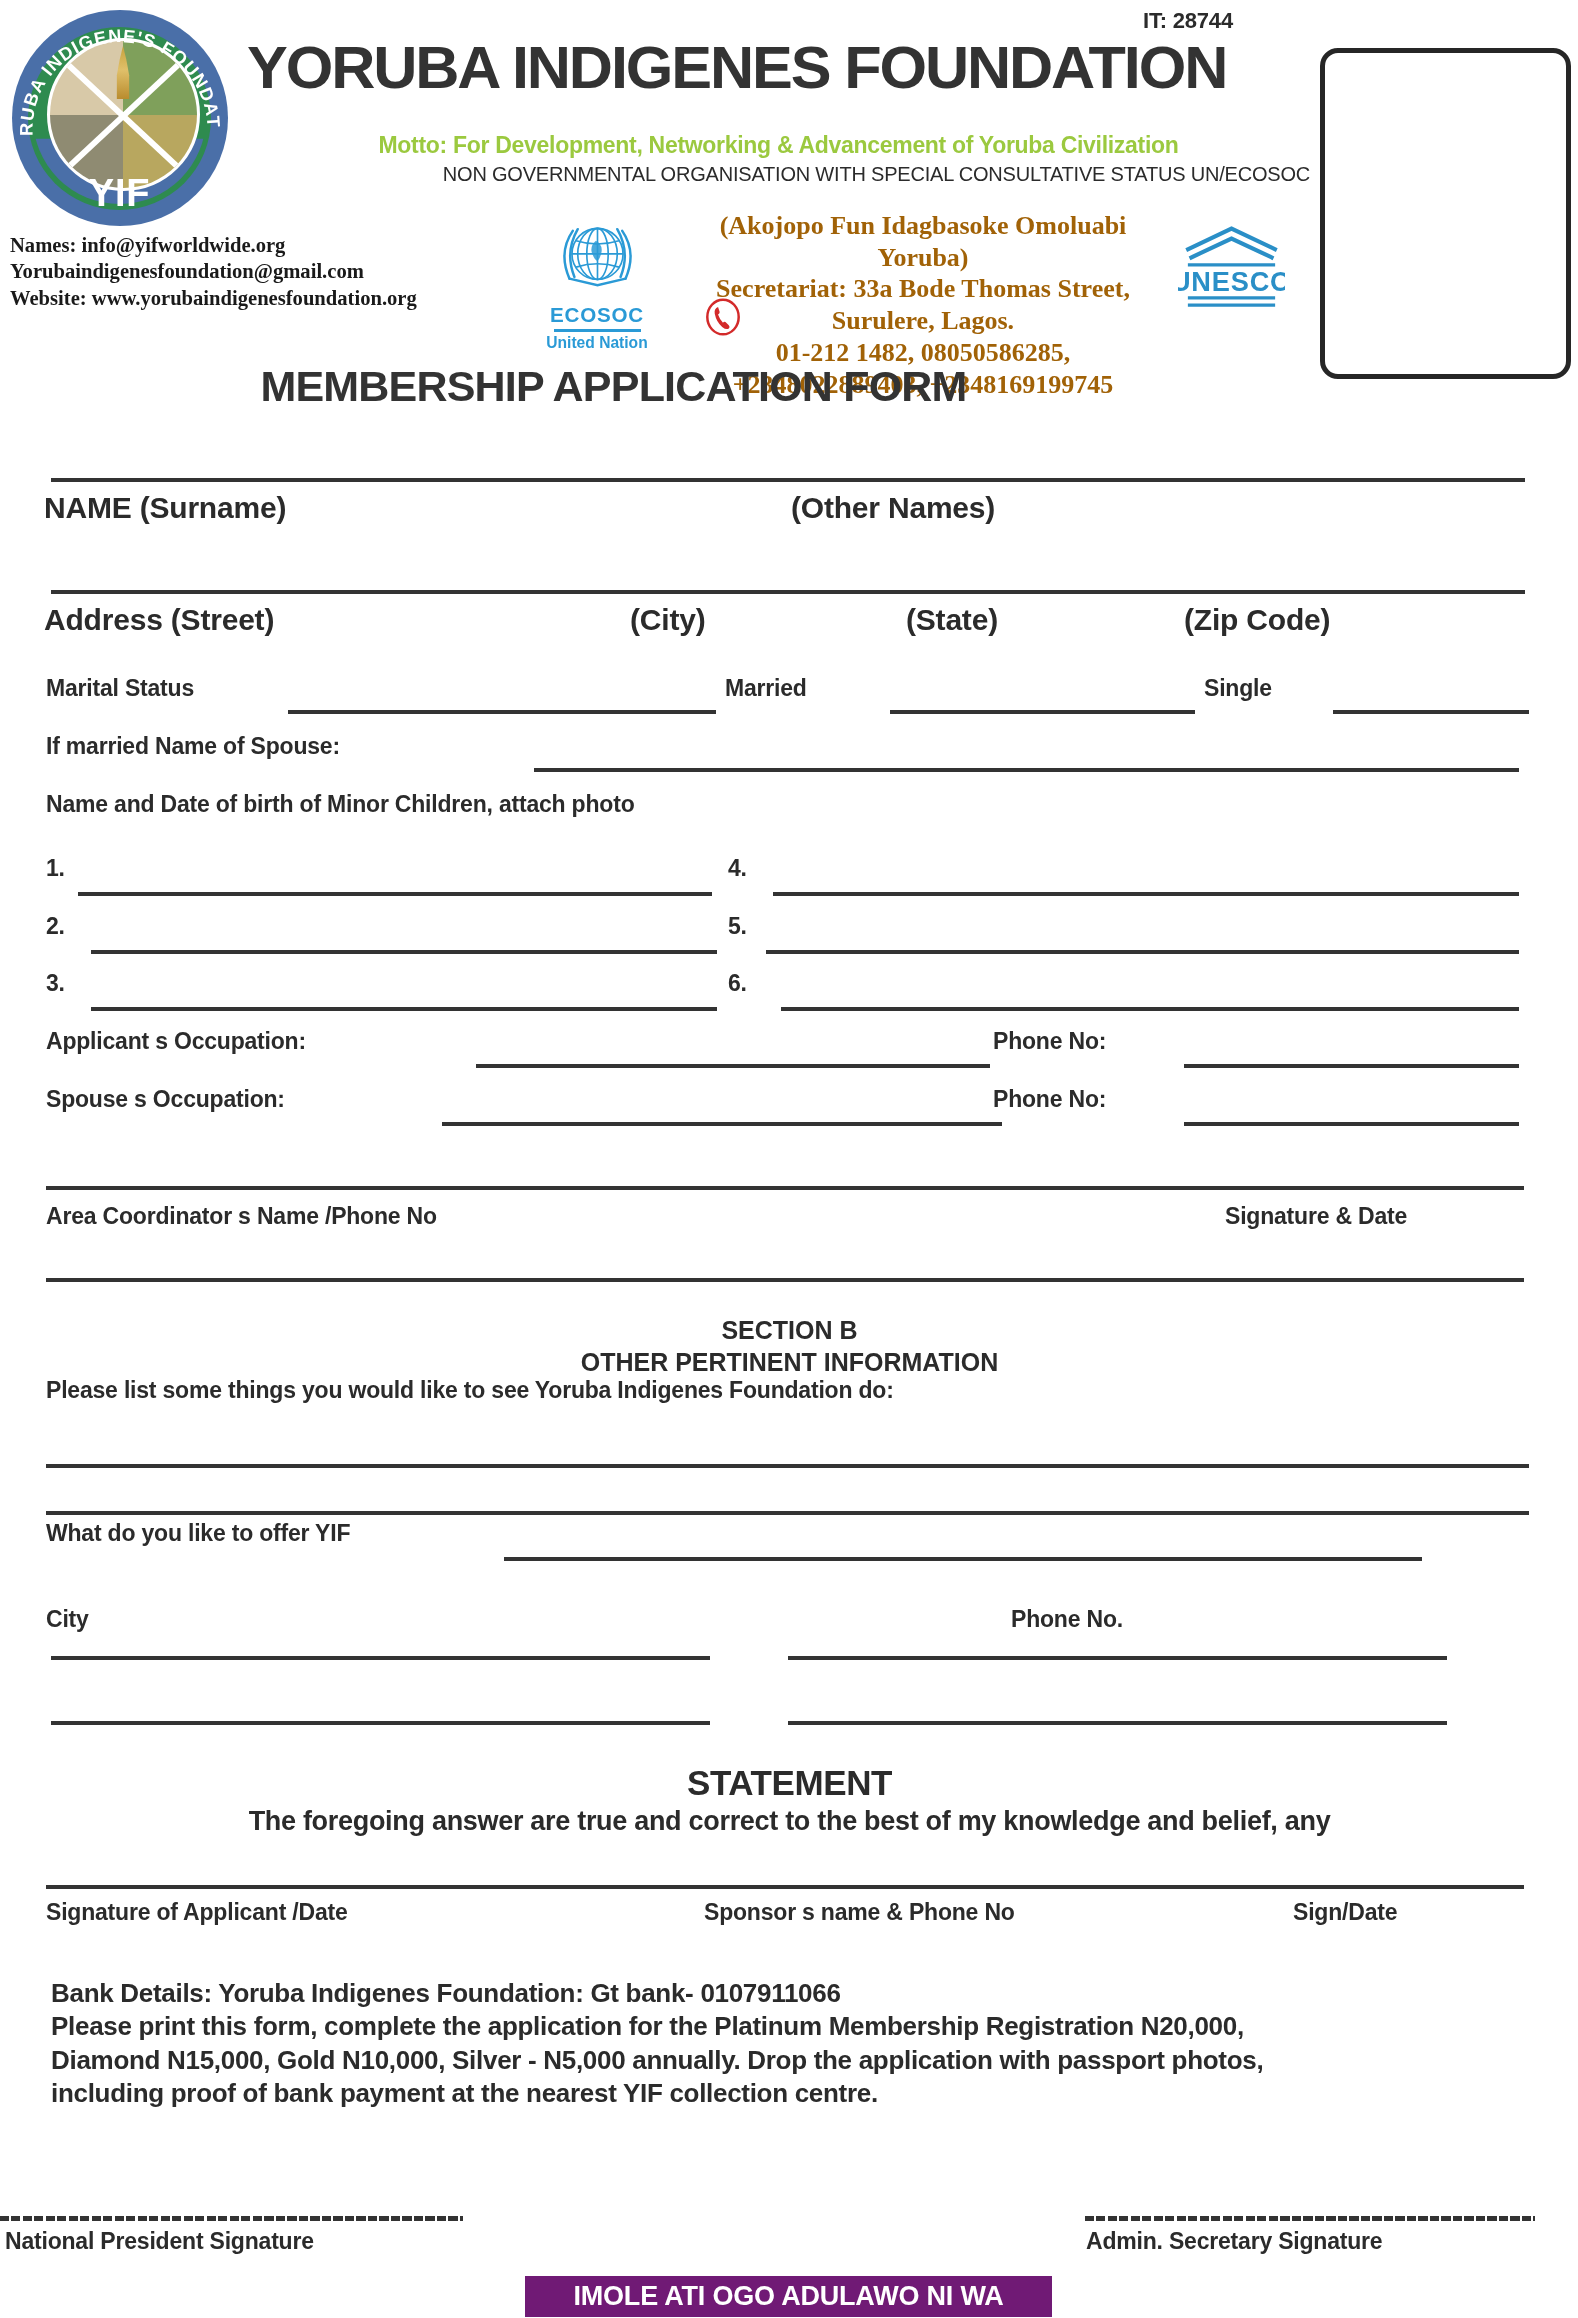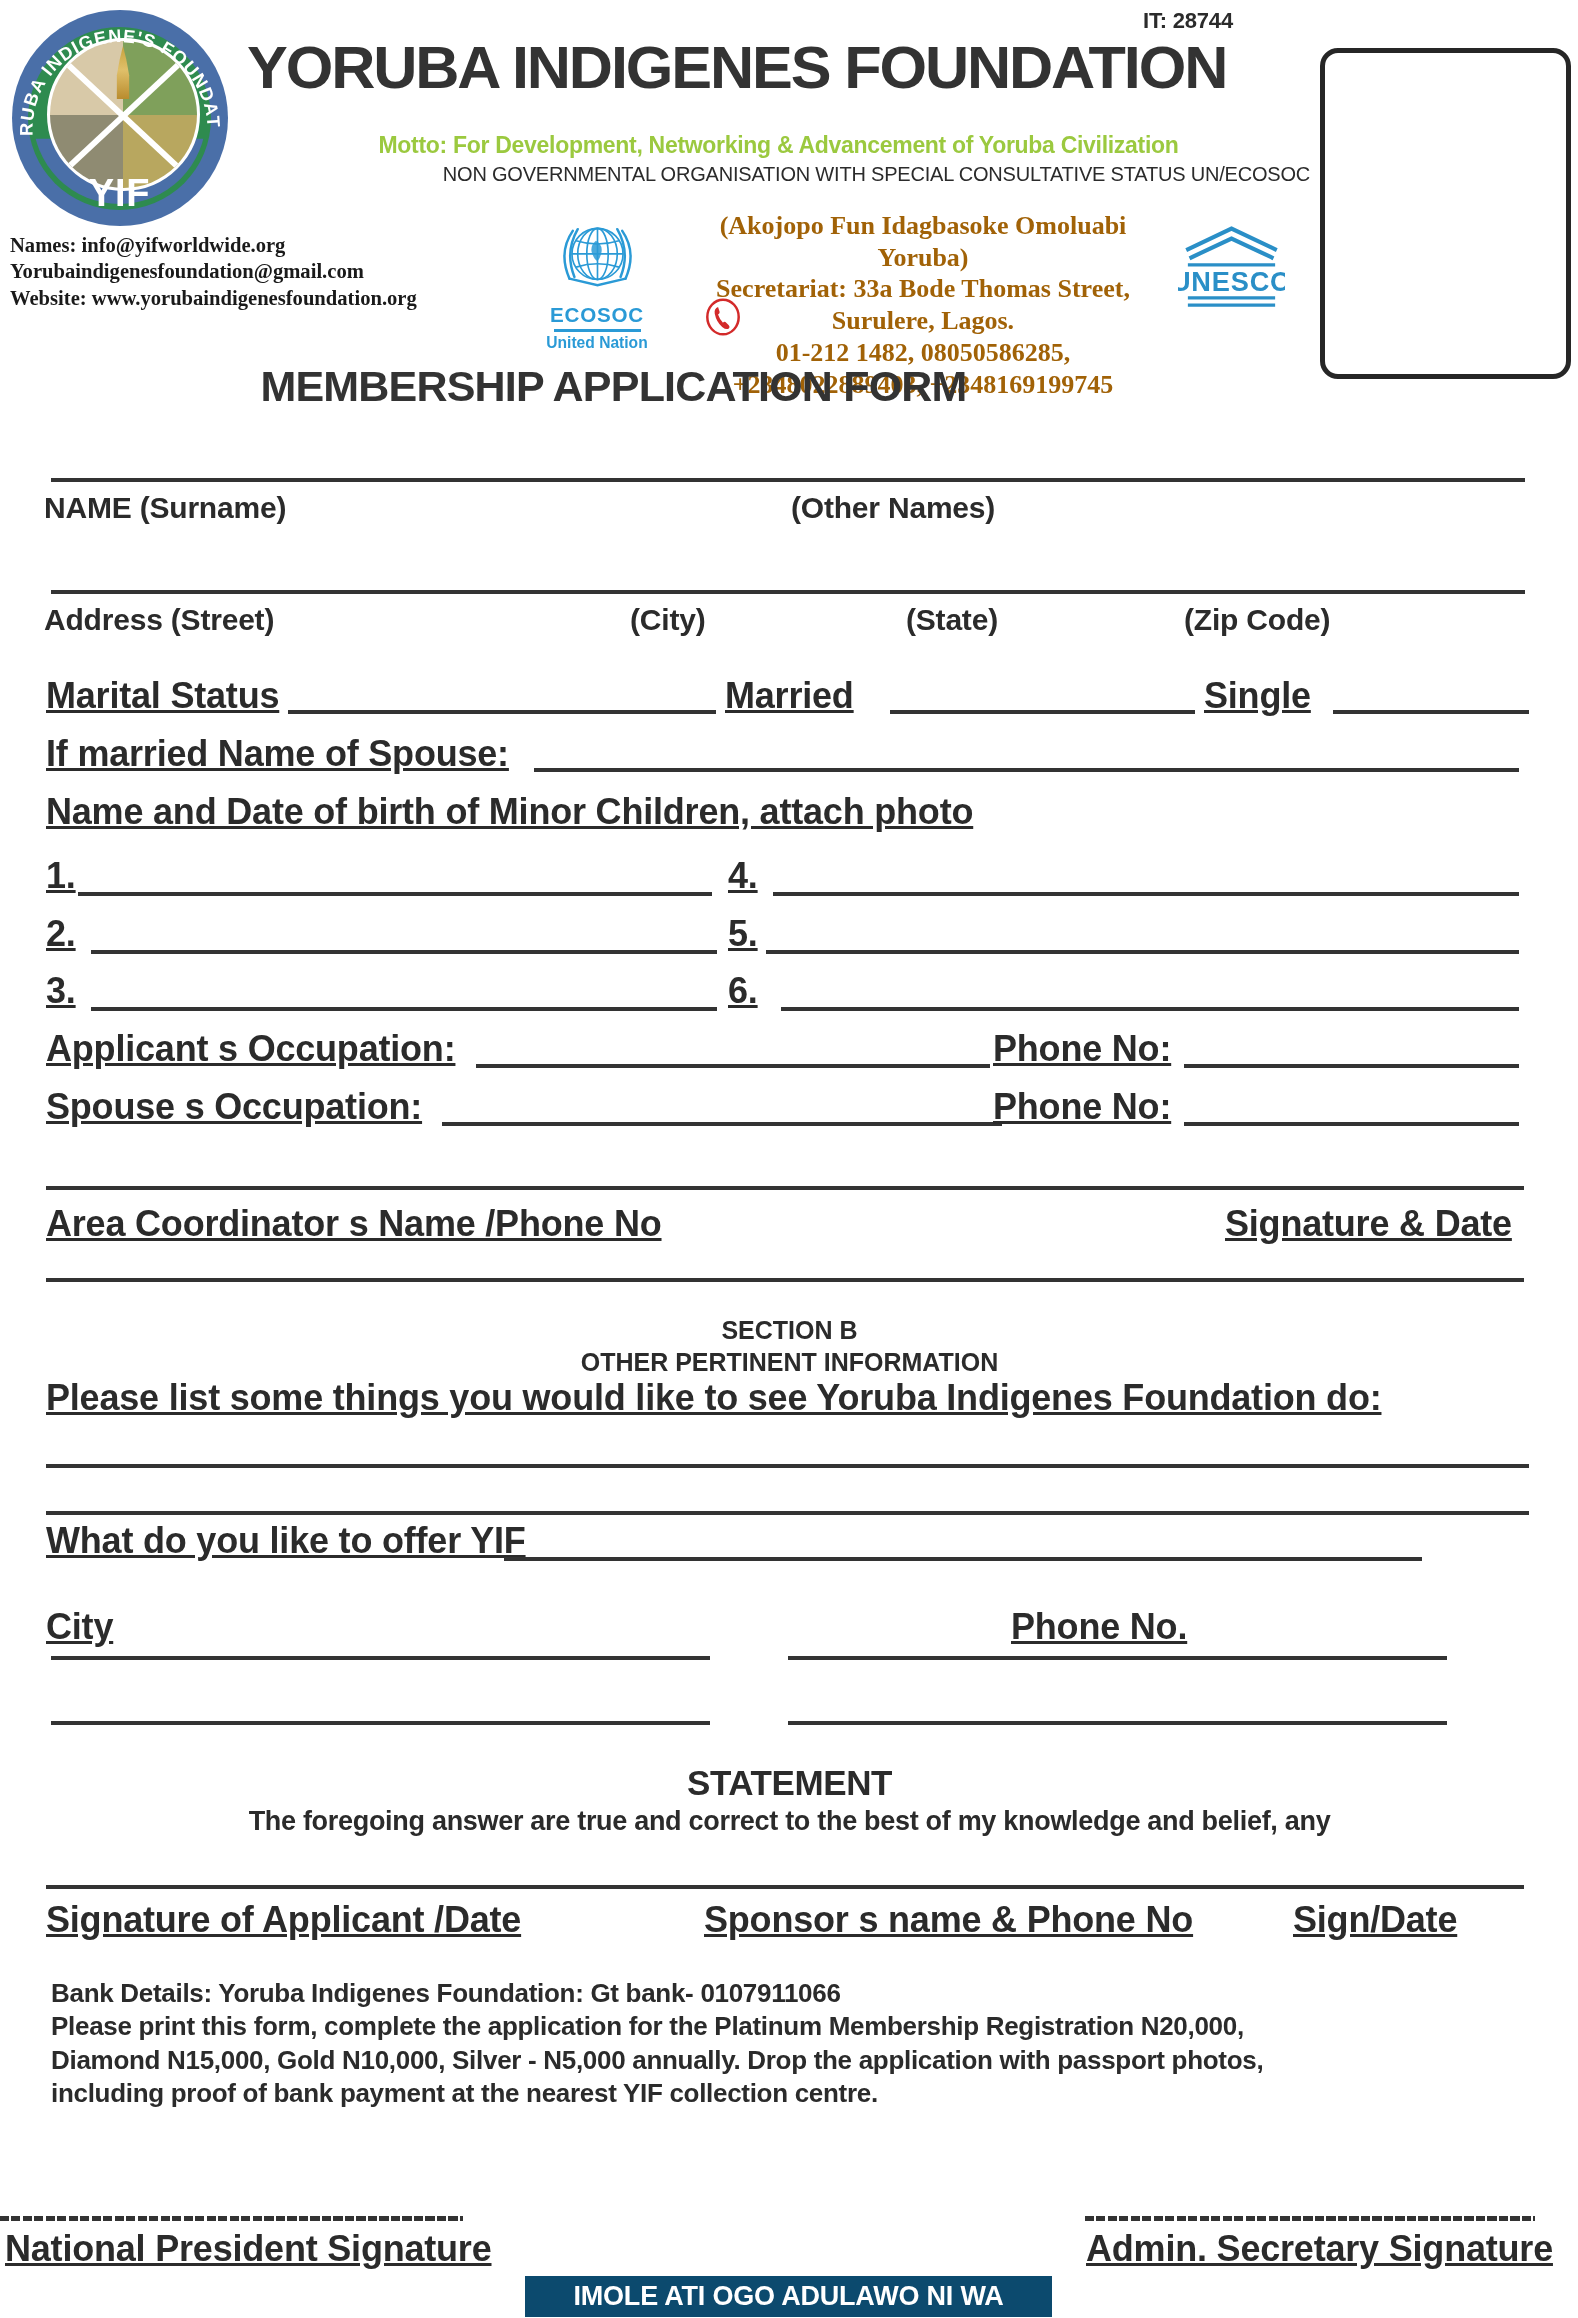--- a/index.html
+++ b/index.html
@@ -259,26 +259,25 @@
   .lbl {
     position: absolute;
     font-size: 30px;
     font-weight: bold;
     color: #2b2b2b;
     white-space: nowrap;
     letter-spacing: -0.2px;
   }
   .lbl-big {
     position: absolute;
-    font-size: 36px;
+    font-size: 23px;
     font-weight: bold;
     color: #2b2b2b;
     white-space: nowrap;
     letter-spacing: -0.2px;
-    text-decoration: underline;
   }
 
   .section-b-title {
     position: absolute;
     left: 0; width: 1579px;
     text-align: center;
     font-size: 25px;
     font-weight: bold;
     color: #2b2b2b;
   }
@@ -313,21 +312,21 @@
     letter-spacing: -0.3px;
   }
   .bank-para div { white-space: nowrap; }
 
   .footer-badge {
     position: absolute;
     left: 525px;
     top: 2276px;
     width: 527px;
     height: 41px;
-    background: #0c4a6e;
+    background: #701a75;
     color: #ffffff;
     font-size: 27px;
     font-weight: bold;
     text-align: center;
     line-height: 41px;
     letter-spacing: -0.2px;
   }
 </style>
 </head>
 <body>

